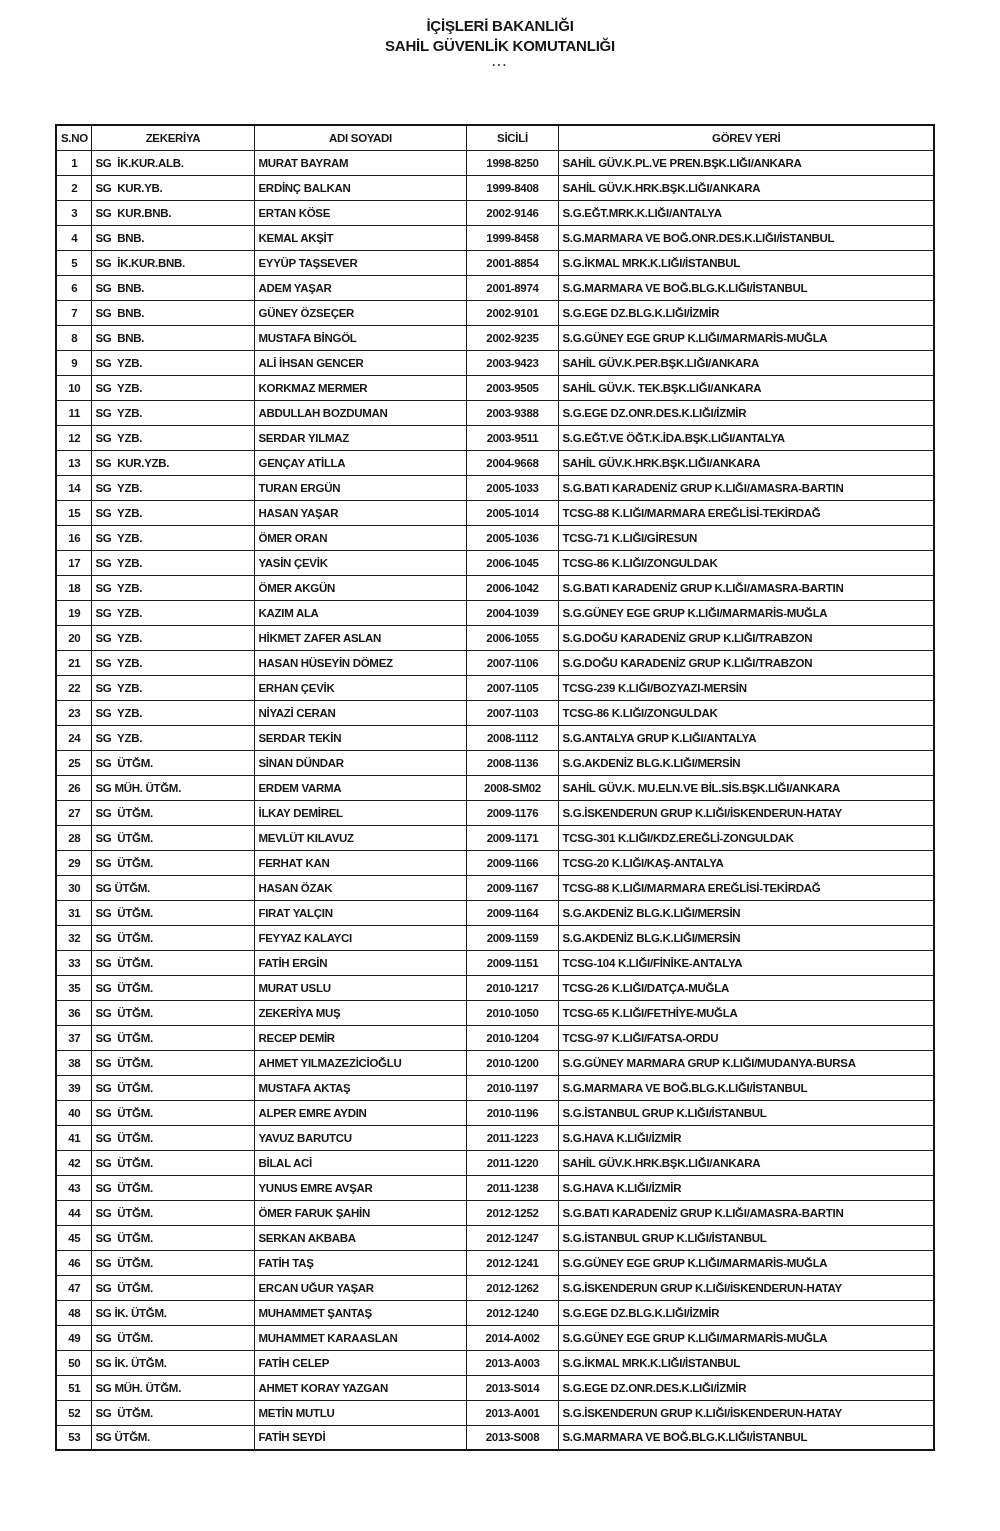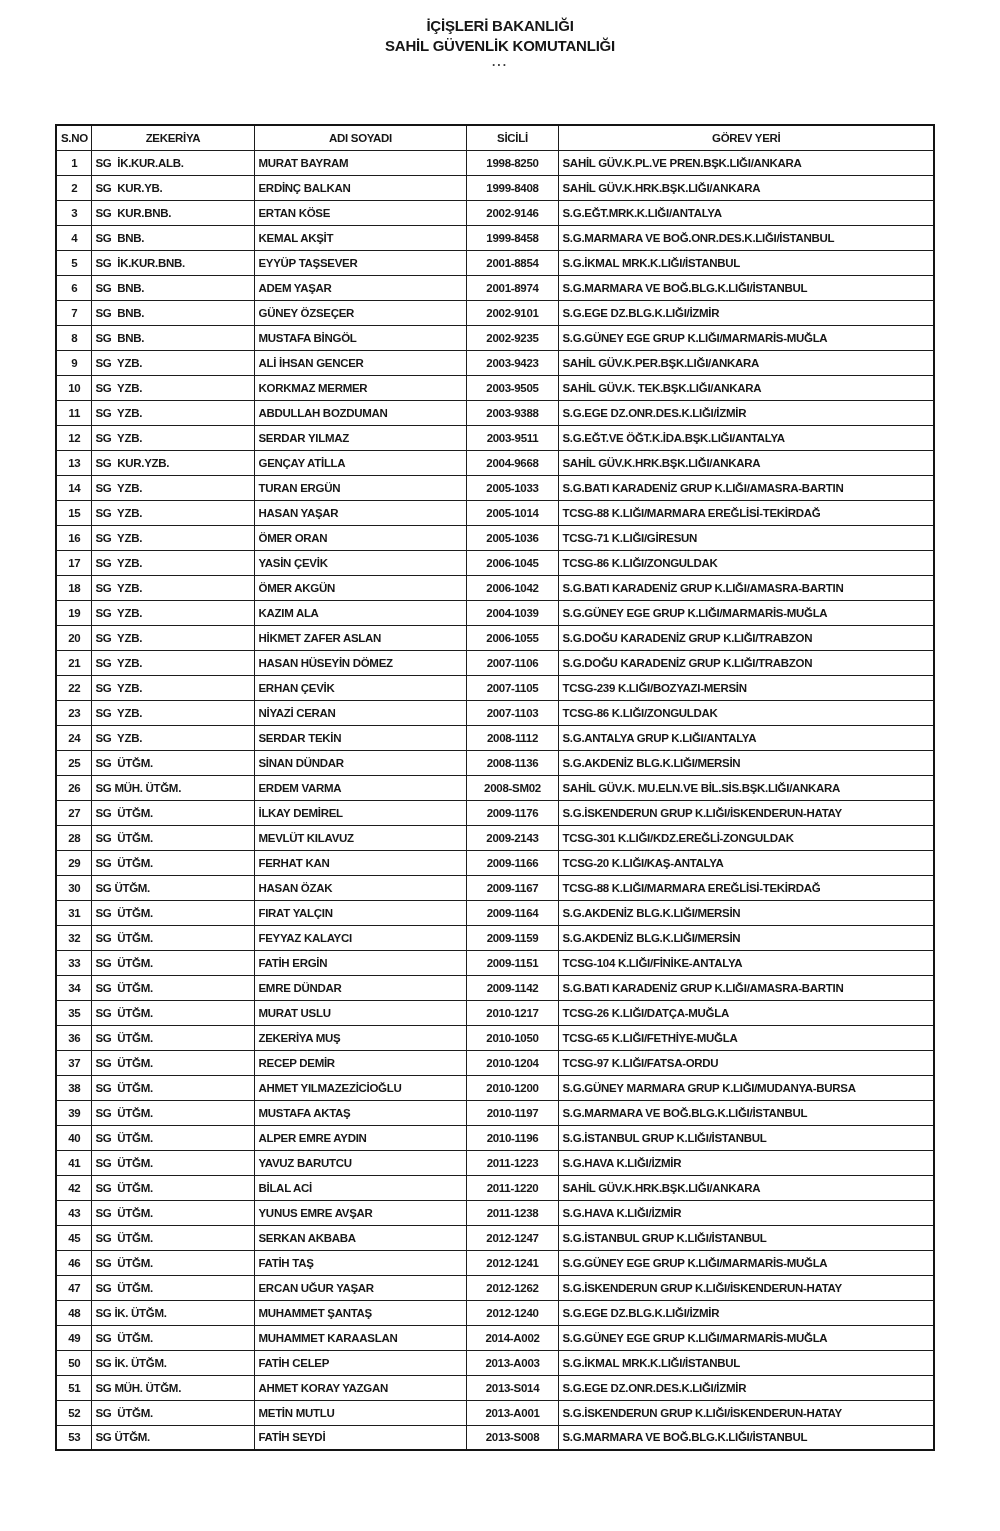--- a/index.html
+++ b/index.html
@@ -280,21 +280,21 @@
     <td class="c-no">27</td>
     <td class="c-rank">SG  ÜTĞM.</td>
     <td class="c-name">İLKAY DEMİREL</td>
     <td class="c-sicil">2009-1176</td>
     <td class="c-duty">S.G.İSKENDERUN GRUP K.LIĞI/İSKENDERUN-HATAY</td>
   </tr>
         <tr>
     <td class="c-no">28</td>
     <td class="c-rank">SG  ÜTĞM.</td>
     <td class="c-name">MEVLÜT KILAVUZ</td>
-    <td class="c-sicil">2009-2143</td>
+    <td class="c-sicil">2009-1171</td>
     <td class="c-duty">TCSG-301 K.LIĞI/KDZ.EREĞLİ-ZONGULDAK</td>
   </tr>
         <tr>
     <td class="c-no">29</td>
     <td class="c-rank">SG  ÜTĞM.</td>
     <td class="c-name">FERHAT KAN</td>
     <td class="c-sicil">2009-1166</td>
     <td class="c-duty">TCSG-20 K.LIĞI/KAŞ-ANTALYA</td>
   </tr>
         <tr>
@@ -319,27 +319,20 @@
     <td class="c-duty">S.G.AKDENİZ BLG.K.LIĞI/MERSİN</td>
   </tr>
         <tr>
     <td class="c-no">33</td>
     <td class="c-rank">SG  ÜTĞM.</td>
     <td class="c-name">FATİH ERGİN</td>
     <td class="c-sicil">2009-1151</td>
     <td class="c-duty">TCSG-104 K.LIĞI/FİNİKE-ANTALYA</td>
   </tr>
         <tr>
-    <td class="c-no">34</td>
-    <td class="c-rank">SG  ÜTĞM.</td>
-    <td class="c-name">EMRE DÜNDAR</td>
-    <td class="c-sicil">2009-1142</td>
-    <td class="c-duty">S.G.BATI KARADENİZ GRUP K.LIĞI/AMASRA-BARTIN</td>
-  </tr>
-        <tr>
     <td class="c-no">35</td>
     <td class="c-rank">SG  ÜTĞM.</td>
     <td class="c-name">MURAT USLU</td>
     <td class="c-sicil">2010-1217</td>
     <td class="c-duty">TCSG-26 K.LIĞI/DATÇA-MUĞLA</td>
   </tr>
         <tr>
     <td class="c-no">36</td>
     <td class="c-rank">SG  ÜTĞM.</td>
     <td class="c-name">ZEKERİYA MUŞ</td>
@@ -387,20 +380,27 @@
     <td class="c-name">BİLAL ACİ</td>
     <td class="c-sicil">2011-1220</td>
     <td class="c-duty">SAHİL GÜV.K.HRK.BŞK.LIĞI/ANKARA</td>
   </tr>
         <tr>
     <td class="c-no">43</td>
     <td class="c-rank">SG  ÜTĞM.</td>
     <td class="c-name">YUNUS EMRE AVŞAR</td>
     <td class="c-sicil">2011-1238</td>
     <td class="c-duty">S.G.HAVA K.LIĞI/İZMİR</td>
+  </tr>
+        <tr>
+    <td class="c-no">44</td>
+    <td class="c-rank">SG  ÜTĞM.</td>
+    <td class="c-name">ÖMER FARUK ŞAHİN</td>
+    <td class="c-sicil">2012-1252</td>
+    <td class="c-duty">S.G.BATI KARADENİZ GRUP K.LIĞI/AMASRA-BARTIN</td>
   </tr>
         <tr>
     <td class="c-no">45</td>
     <td class="c-rank">SG  ÜTĞM.</td>
     <td class="c-name">SERKAN AKBABA</td>
     <td class="c-sicil">2012-1247</td>
     <td class="c-duty">S.G.İSTANBUL GRUP K.LIĞI/İSTANBUL</td>
   </tr>
         <tr>
     <td class="c-no">46</td>

